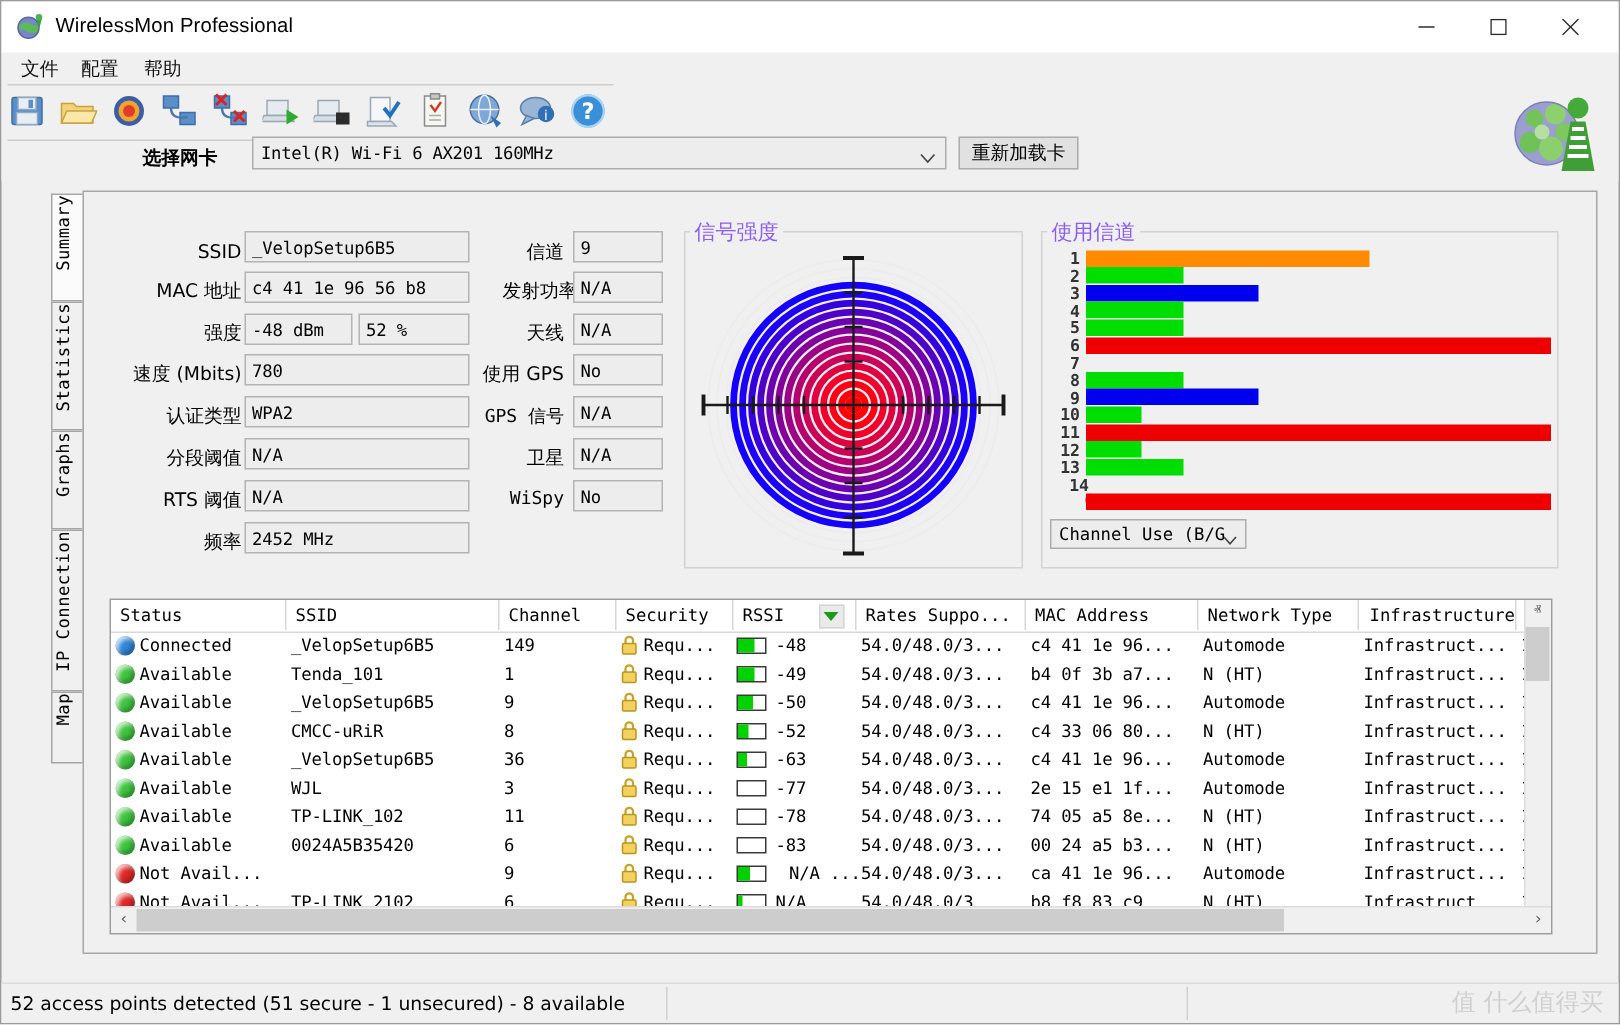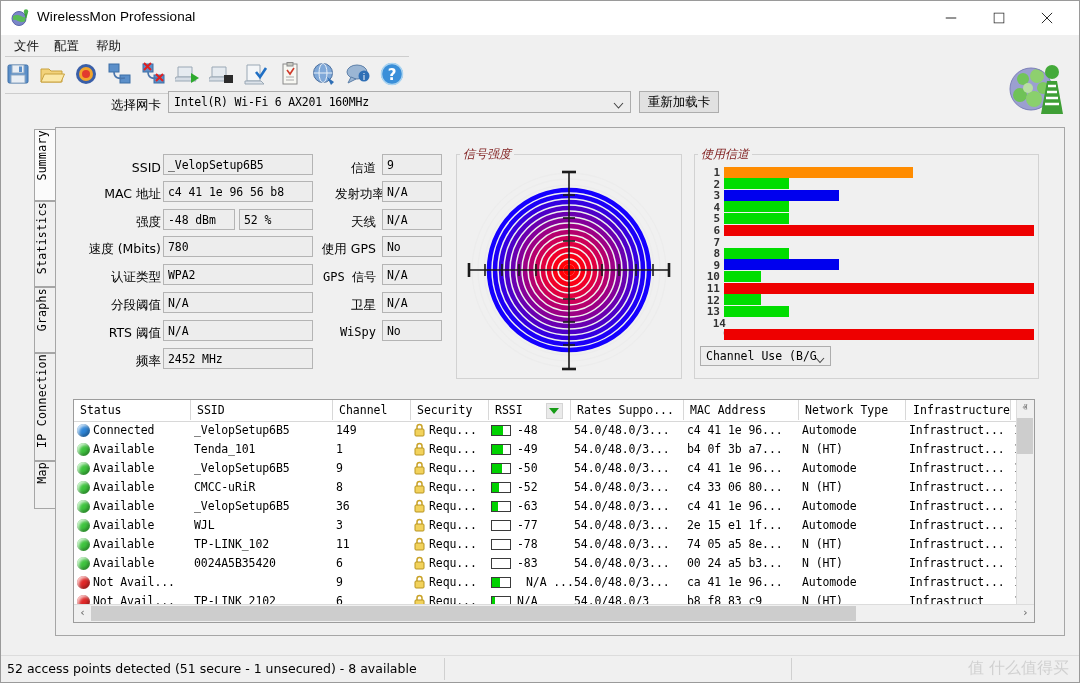--- a/index.html
+++ b/index.html
@@ -23,21 +23,21 @@
   
   .menubar{position:absolute;left:0;top:34px;width:1078px;height:21px;background:#f0f0f0;}
   .menu-item{position:absolute;top:3px;font-size:12.5px;color:#111;padding:0 3px;cursor:default;font-family:"DejaVu Sans",sans-serif;}
 
   
   .toolbar{position:absolute;left:0;top:55px;width:1078px;height:65px;background:#f0f0f0;}
   .tb-sep{position:absolute;left:4px;top:0px;width:404px;height:1px;background:#cdcdcd;}
   .tbbtn{position:absolute;top:5px;width:34px;height:32px;cursor:default;}
   .tb-sep2{position:absolute;left:4px;top:37px;width:404px;height:1px;background:#cdcdcd;}
 
-  .nic-label{position:absolute;left:110px;top:96px;font-size:12.5px;font-family:"DejaVu Sans",sans-serif;}
+  .nic-label{position:absolute;left:94px;top:96px;font-size:12.5px;font-family:"DejaVu Sans",sans-serif;font-weight:bold;}
   .nic-combo{position:absolute;left:167px;top:90px;width:463px;height:22px;background:#ededed;border:1px solid #adadad;box-sizing:border-box;}
   .nic-combo .txt{position:absolute;left:5px;top:3px;font-family:"DejaVu Sans Mono",monospace;font-size:11.5px;letter-spacing:-.2px;}
   .nic-combo .arw{position:absolute;right:6px;top:7px;}
   .reload-btn{position:absolute;left:638px;top:90px;width:80px;height:22px;background:#e1e1e1;border:1px solid #adadad;box-sizing:border-box;text-align:center;line-height:20px;font-size:12.5px;font-family:"DejaVu Sans",sans-serif;cursor:default;}
   .corner-logo{position:absolute;right:10px;top:58px;width:62px;height:60px;}
 
   
   .vtabs{position:absolute;left:33px;top:128px;width:22px;height:505px;}
   .vtab{position:absolute;left:0;width:22px;background:#f0f0f0;border:1px solid #a6a6a6;box-sizing:border-box;cursor:default;}
   .vtab span{display:block;writing-mode:vertical-rl;transform:rotate(180deg);font-family:"DejaVu Sans Mono",monospace;font-size:11.5px;white-space:nowrap;text-align:center;letter-spacing:.3px;}
@@ -47,21 +47,21 @@
   .mainpanel{position:absolute;left:54px;top:126px;width:1010px;height:509px;background:#f0f0f0;border:1px solid #a6a6a6;box-sizing:border-box;}
 
   
   .flabel{position:absolute;text-align:right;font-family:"DejaVu Sans",sans-serif;font-size:12.5px;white-space:nowrap;}
   .flabel.mono{font-family:"DejaVu Sans Mono",monospace;font-size:12px;}
   .fbox{position:absolute;background:#ededed;border:1px solid #b4b4b4;box-sizing:border-box;height:21px;}
   .fbox span{position:absolute;left:4px;top:3px;font-family:"DejaVu Sans Mono",monospace;font-size:11.5px;letter-spacing:-.1px;white-space:nowrap;}
 
   
   .grp{position:absolute;border:1px solid #d2d2d2;box-sizing:border-box;background:#f0f0f0;}
-  .grp-title{position:absolute;background:#f0f0f0;padding:0 3px;font-family:"DejaVu Sans",sans-serif;font-size:12px;color:#7f1d1d;font-style:italic;}
+  .grp-title{position:absolute;background:#f0f0f0;padding:0 3px;font-family:"DejaVu Sans",sans-serif;font-size:14px;color:#8b5cf6;}
 
   
   .radar{position:absolute;}
   .chnum{position:absolute;width:22px;text-align:right;font-family:"DejaVu Sans Mono",monospace;font-size:11px;color:#333;font-weight:bold;}
   .chbar{position:absolute;height:11px;}
   .chcombo{position:absolute;background:#ededed;border:1px solid #adadad;box-sizing:border-box;height:20px;}
   .chcombo .txt{position:absolute;left:5px;top:2px;font-family:"DejaVu Sans Mono",monospace;font-size:11.5px;}
   .chcombo .arw{position:absolute;right:5px;top:6px;}
 
   

